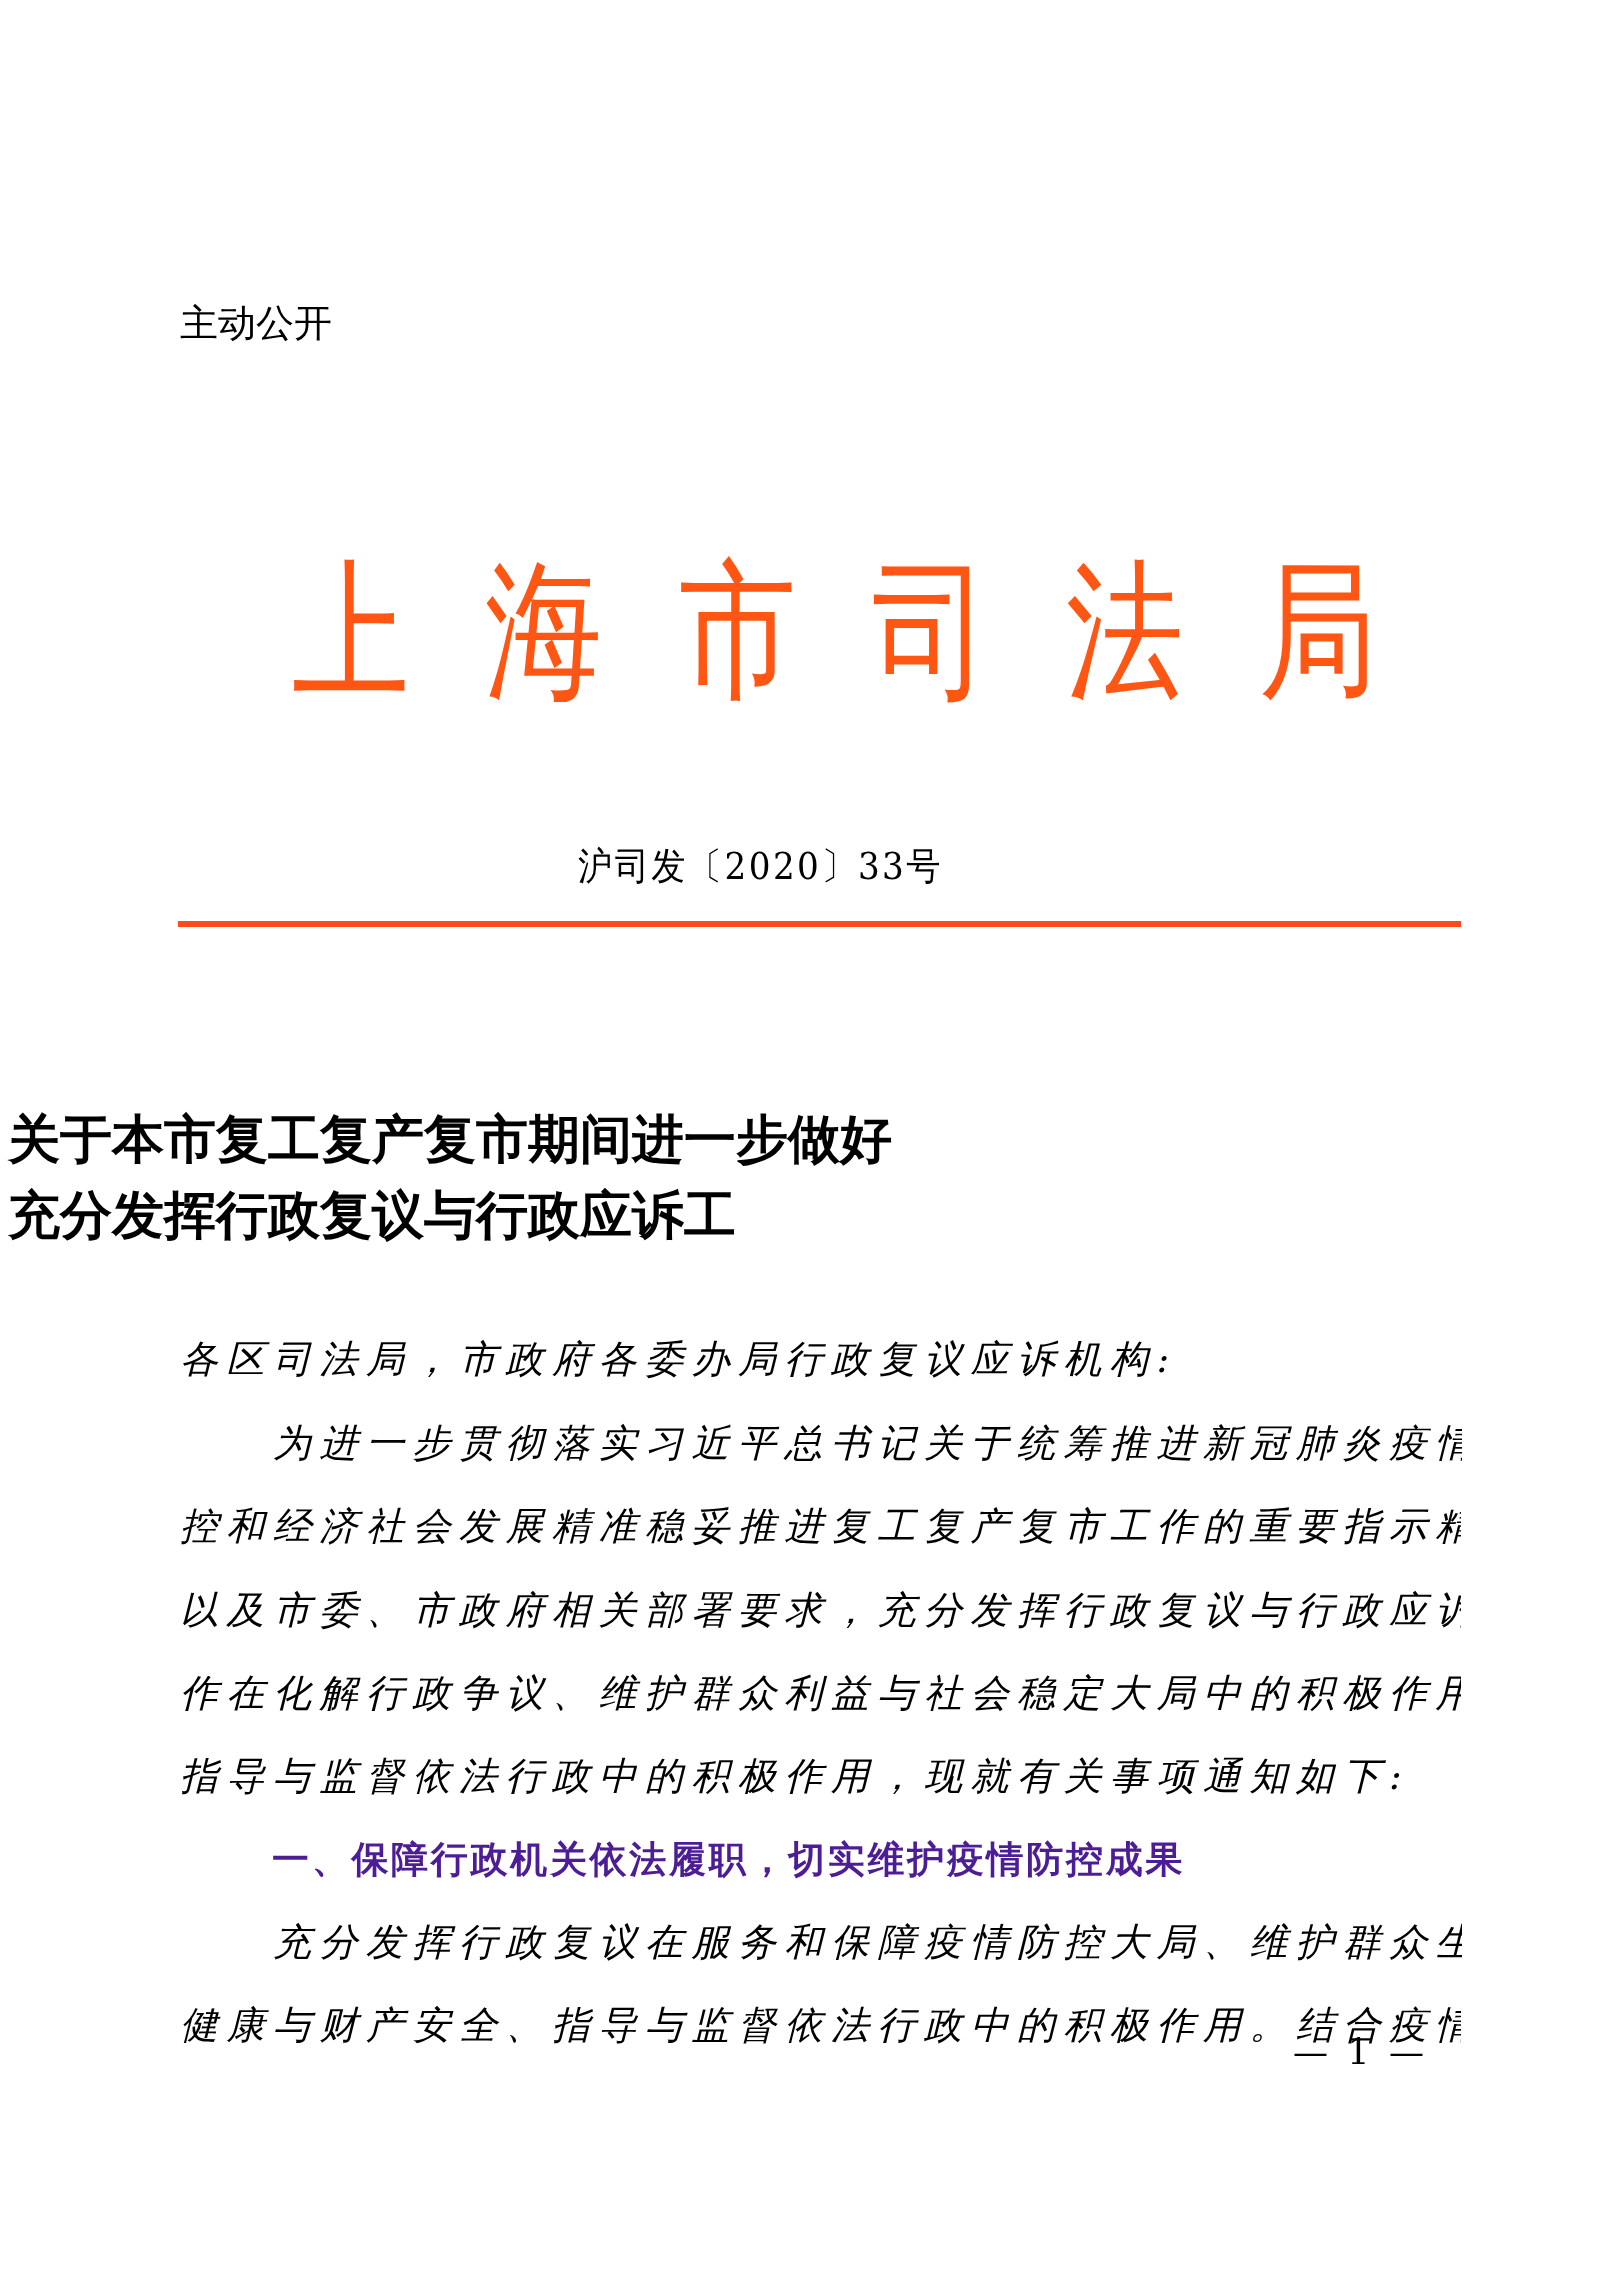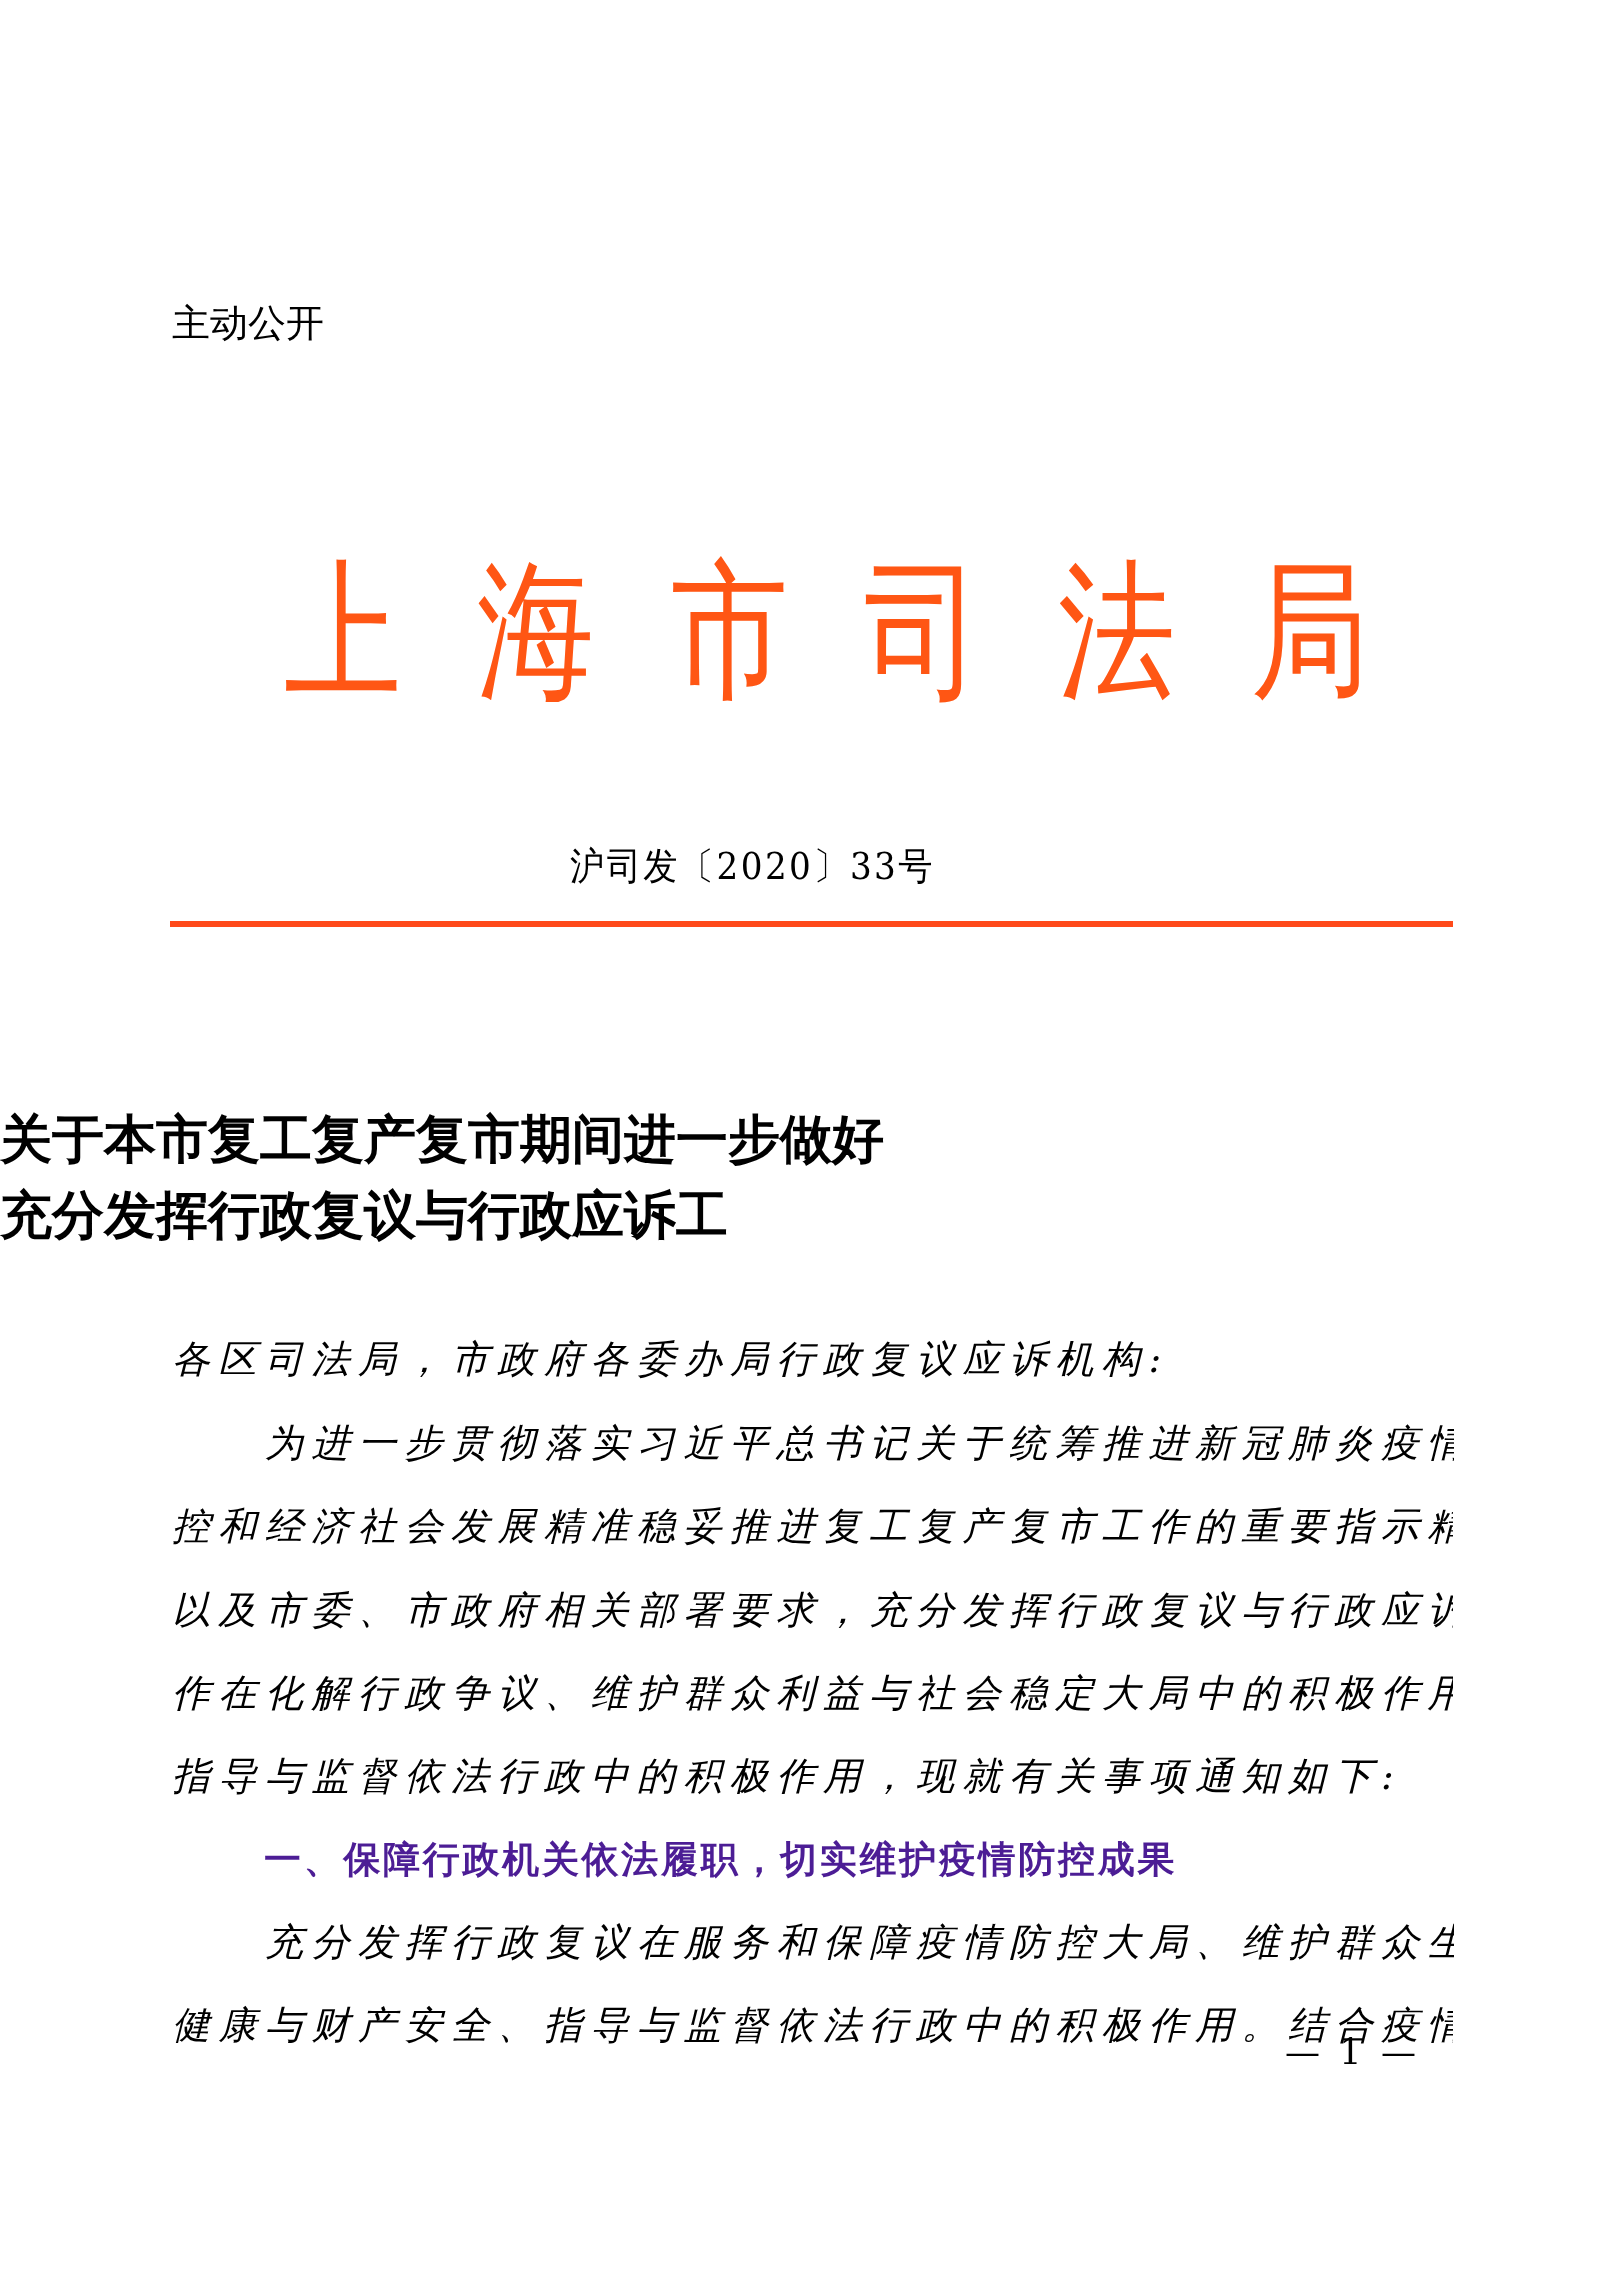--- a/index.html
+++ b/index.html
@@ -9,21 +9,21 @@
     }
     body {
       width: 1623px;
       height: 2295px;
       position: relative;
       overflow: hidden;
       color: #000000;
     }
     .page {
       position: absolute;
-      left: 0; top: 0;
+      left: 8px; top: 0;
       width: 1353px;
       height: 2295px;
       background: #ffffff;
     }
     .disclosure {
       position: absolute;
       left: 172px;
       top: 299px;
       font-family: "DejaVu Sans", "Liberation Sans", sans-serif;
       font-size: 38px;

